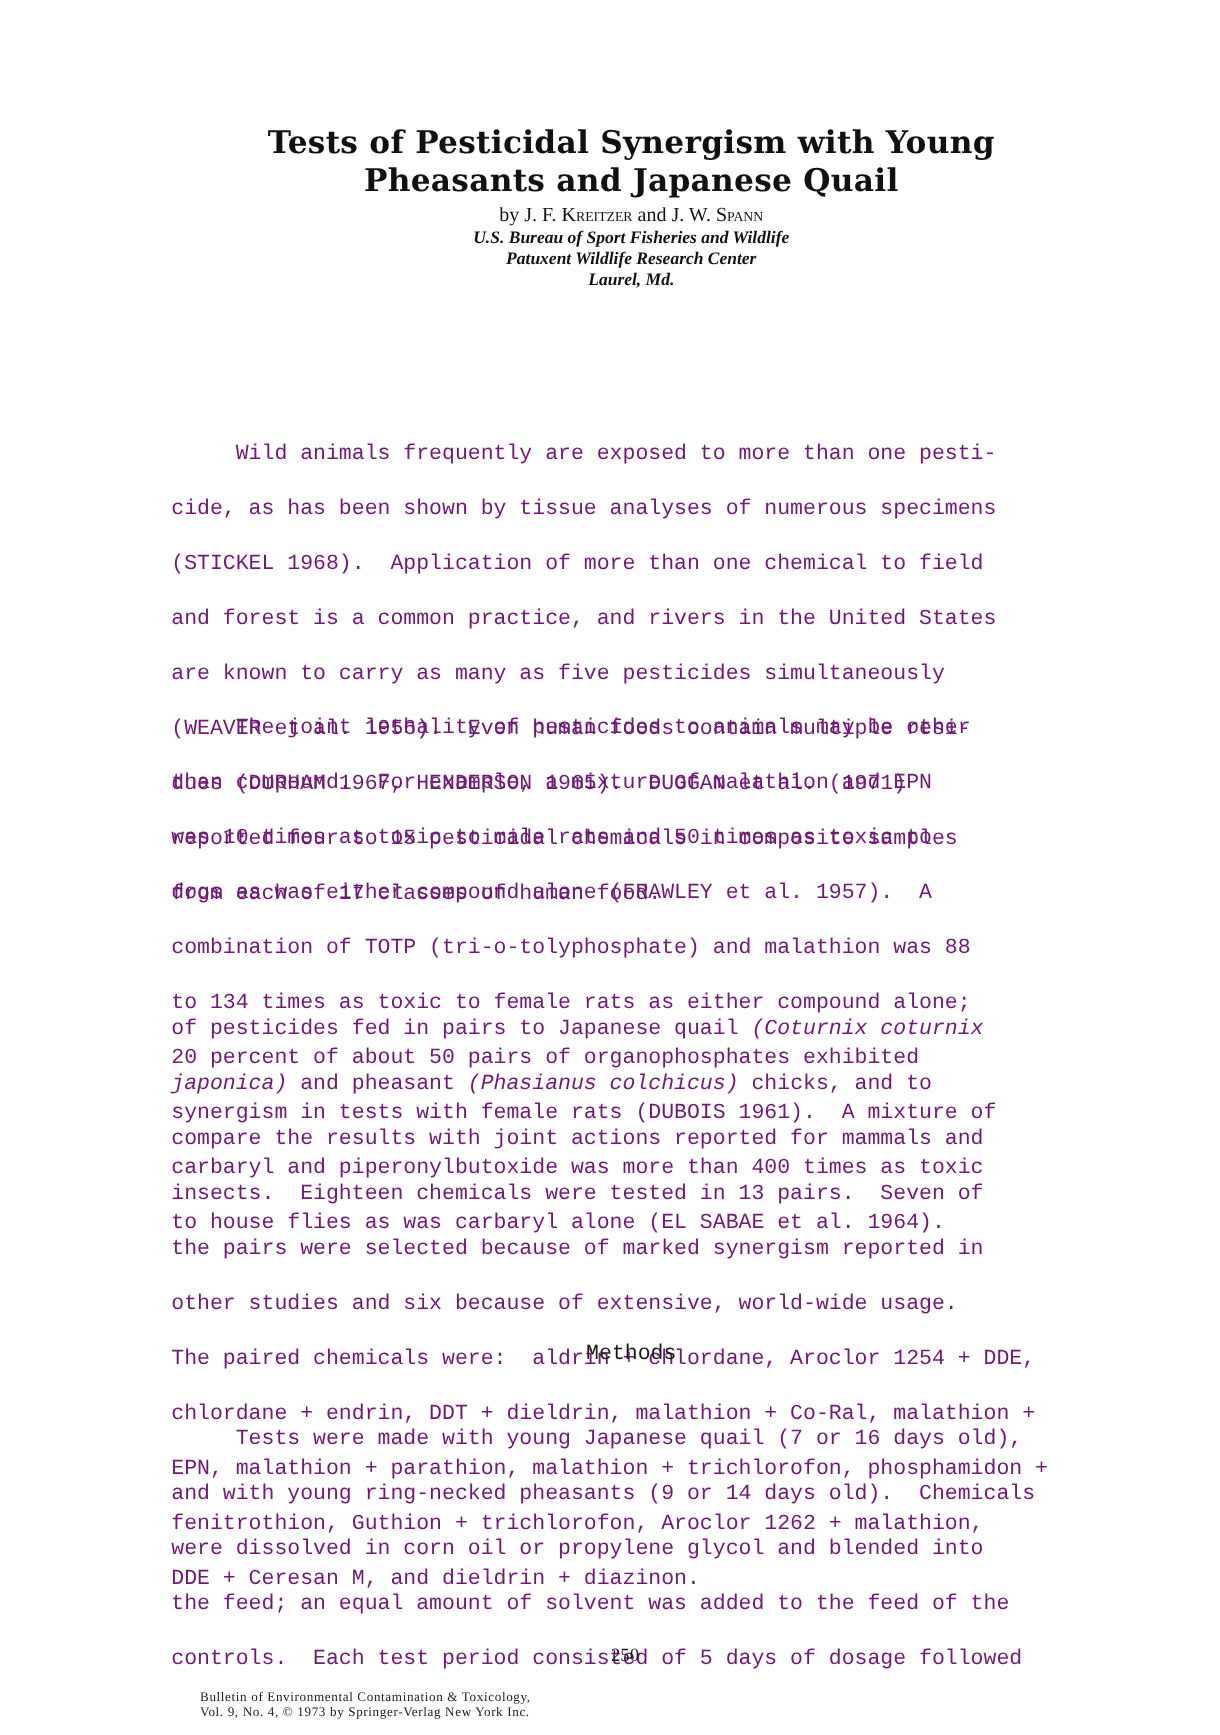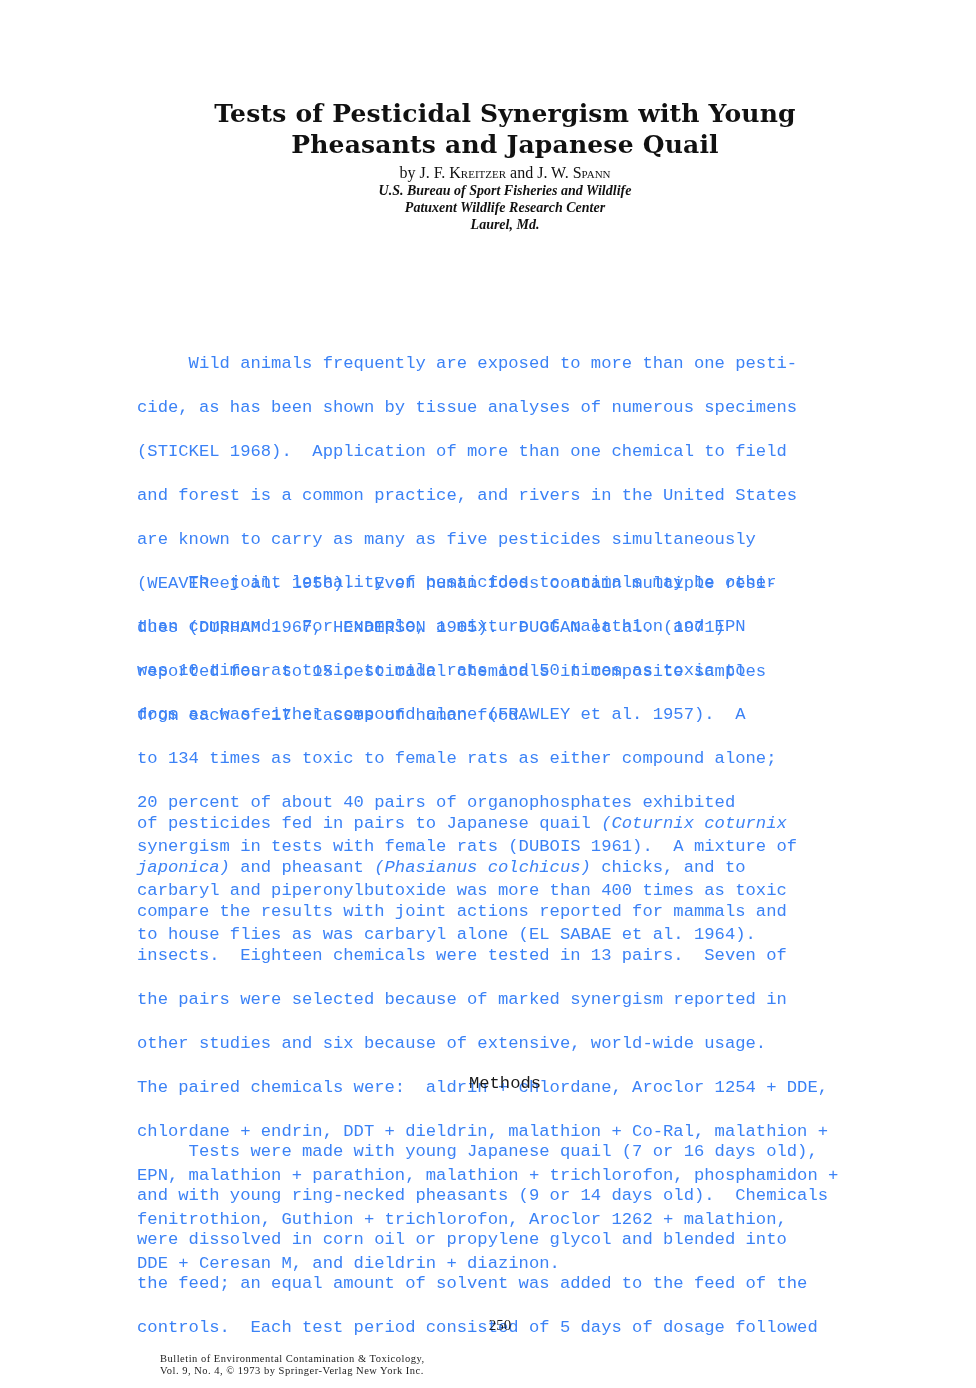--- a/index.html
+++ b/index.html
@@ -13,21 +13,21 @@
     position: absolute; left: 0; width: 1010px; top: 164px; text-align: center;
     font-family: "Liberation Serif", serif; font-size: 16px; line-height: 18px; color: #111;
   }
   .byline .sc { font-variant: small-caps; text-align: center; }
   .affil {
     position: absolute; left: 0; width: 1010px; text-align: center;
     font-family: "Liberation Serif", serif; font-style: italic; font-weight: bold; font-size: 14px; line-height: 16px; color: #111;
   }
   .para {
     position: absolute; left: 137px; margin: 0;
-    font-family: "Liberation Mono", monospace; font-size: 17.2px; line-height: 22px; color: #3b82f6;
+    font-family: "Liberation Mono", monospace; font-size: 17.2px; line-height: 22px; color: #701a75;
     white-space: pre;
   }
   .para i { font-style: italic; }
   .heading {
     position: absolute; left: 0; width: 1010px; top: 1073px; text-align: center;
     font-family: "Liberation Mono", monospace; font-size: 17.2px; line-height: 22px;
   }
   .heading span { }
   .pageno {
     position: absolute; left: 0; width: 1000px; top: 1317px; text-align: center;
@@ -62,22 +62,23 @@
 <div>dues (DURHAM 1967, HENDERSON 1965).  DUGGAN et al. (1971)</div>
 <div>reported four to 15 pesticidal chemicals in composite samples</div>
 <div>from each of 17 classes of human food.</div>
 </div>
 
 <div class="para" style="top:550px">
 <div>     The joint lethality of pesticides to animals may be other</div>
 <div>than compound.  For example, a mixture of malathion and EPN</div>
 <div>was 10 times as toxic to male rats and 50 times as toxic to</div>
 <div>dogs as was either compound alone (FRAWLEY et al. 1957).  A</div>
+<div>combination of TOTP (tri-o-tolyphosphate) and malathion was 88</div>
 <div>to 134 times as toxic to female rats as either compound alone;</div>
-<div>20 percent of about 40 pairs of organophosphates exhibited</div>
+<div>20 percent of about 50 pairs of organophosphates exhibited</div>
 <div>synergism in tests with female rats (DUBOIS 1961).  A mixture of</div>
 <div>carbaryl and piperonylbutoxide was more than 400 times as toxic</div>
 <div>to house flies as was carbaryl alone (EL SABAE et al. 1964).</div>
 </div>
 
 <div class="para" style="top:791px">
 <div><span>of pesticides fed in pairs to Japanese quail </span><i>(Coturnix coturnix</i></div>
 <div><i>japonica)</i><span> and pheasant </span><i>(Phasianus colchicus)</i><span> chicks, and to</span></div>
 <div>compare the results with joint actions reported for mammals and</div>
 <div>insects.  Eighteen chemicals were tested in 13 pairs.  Seven of</div>

